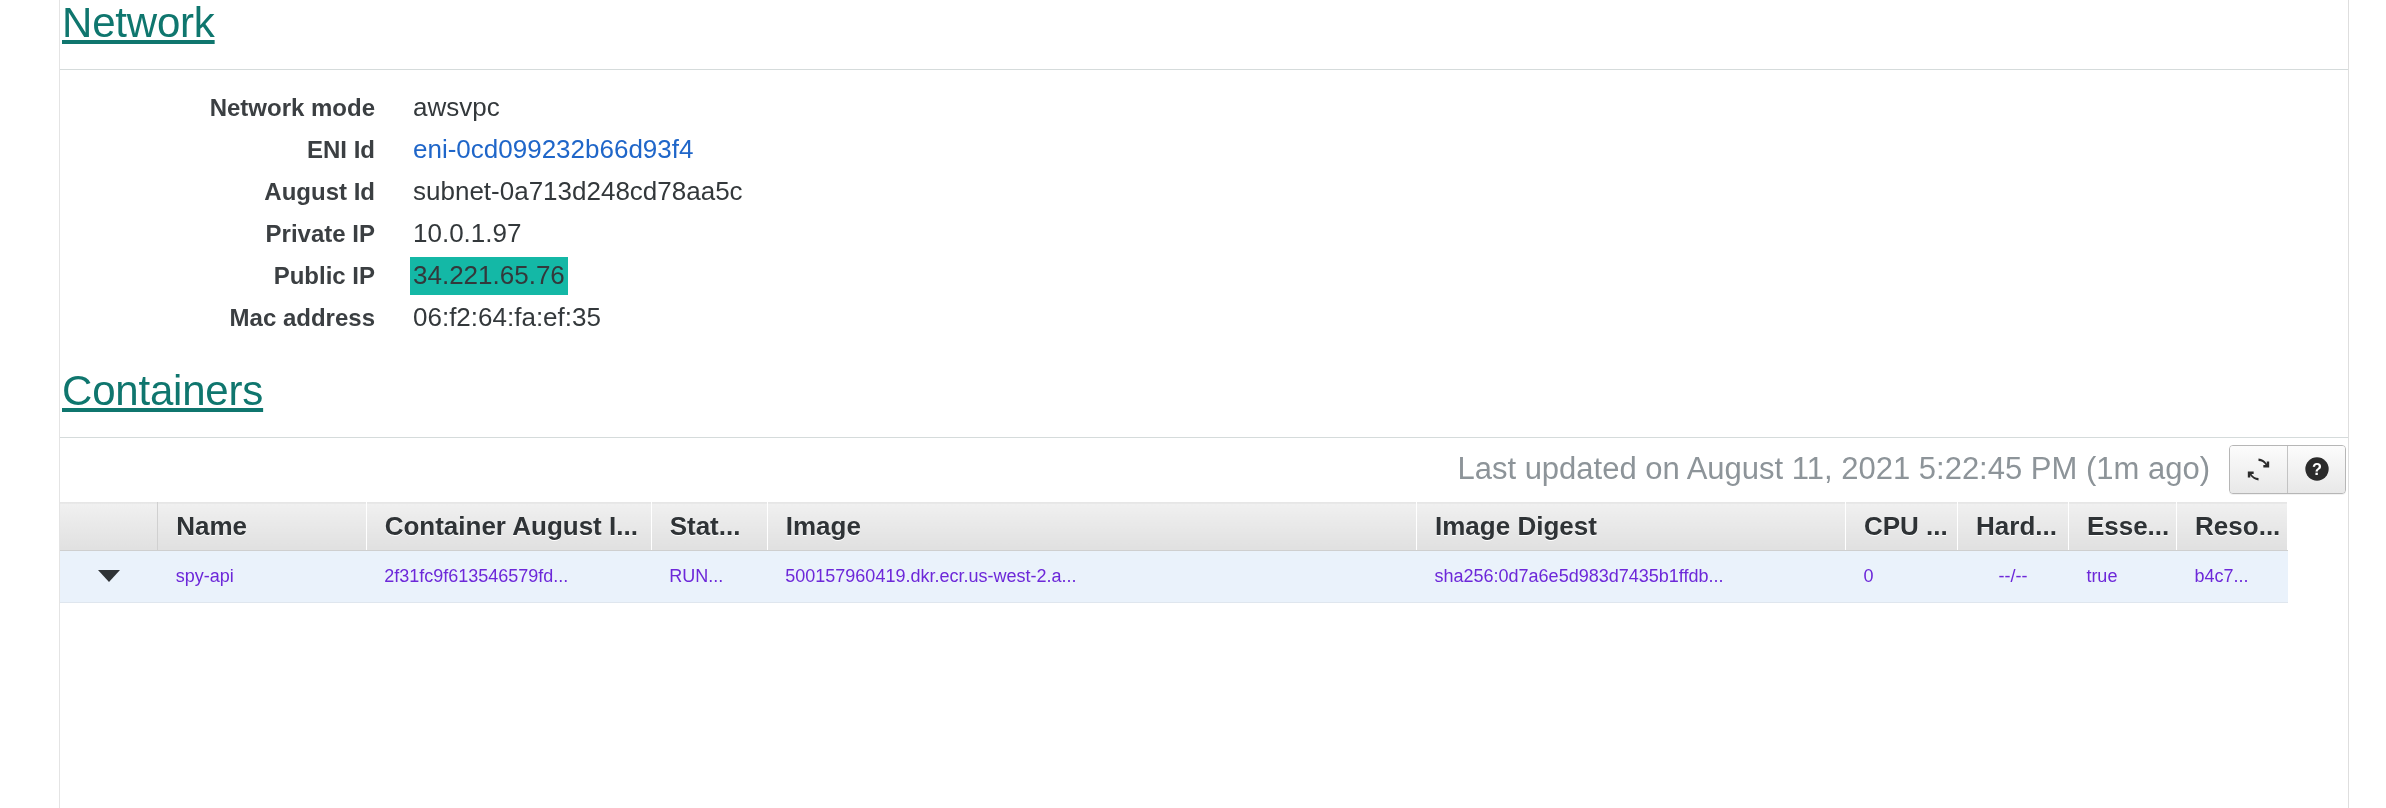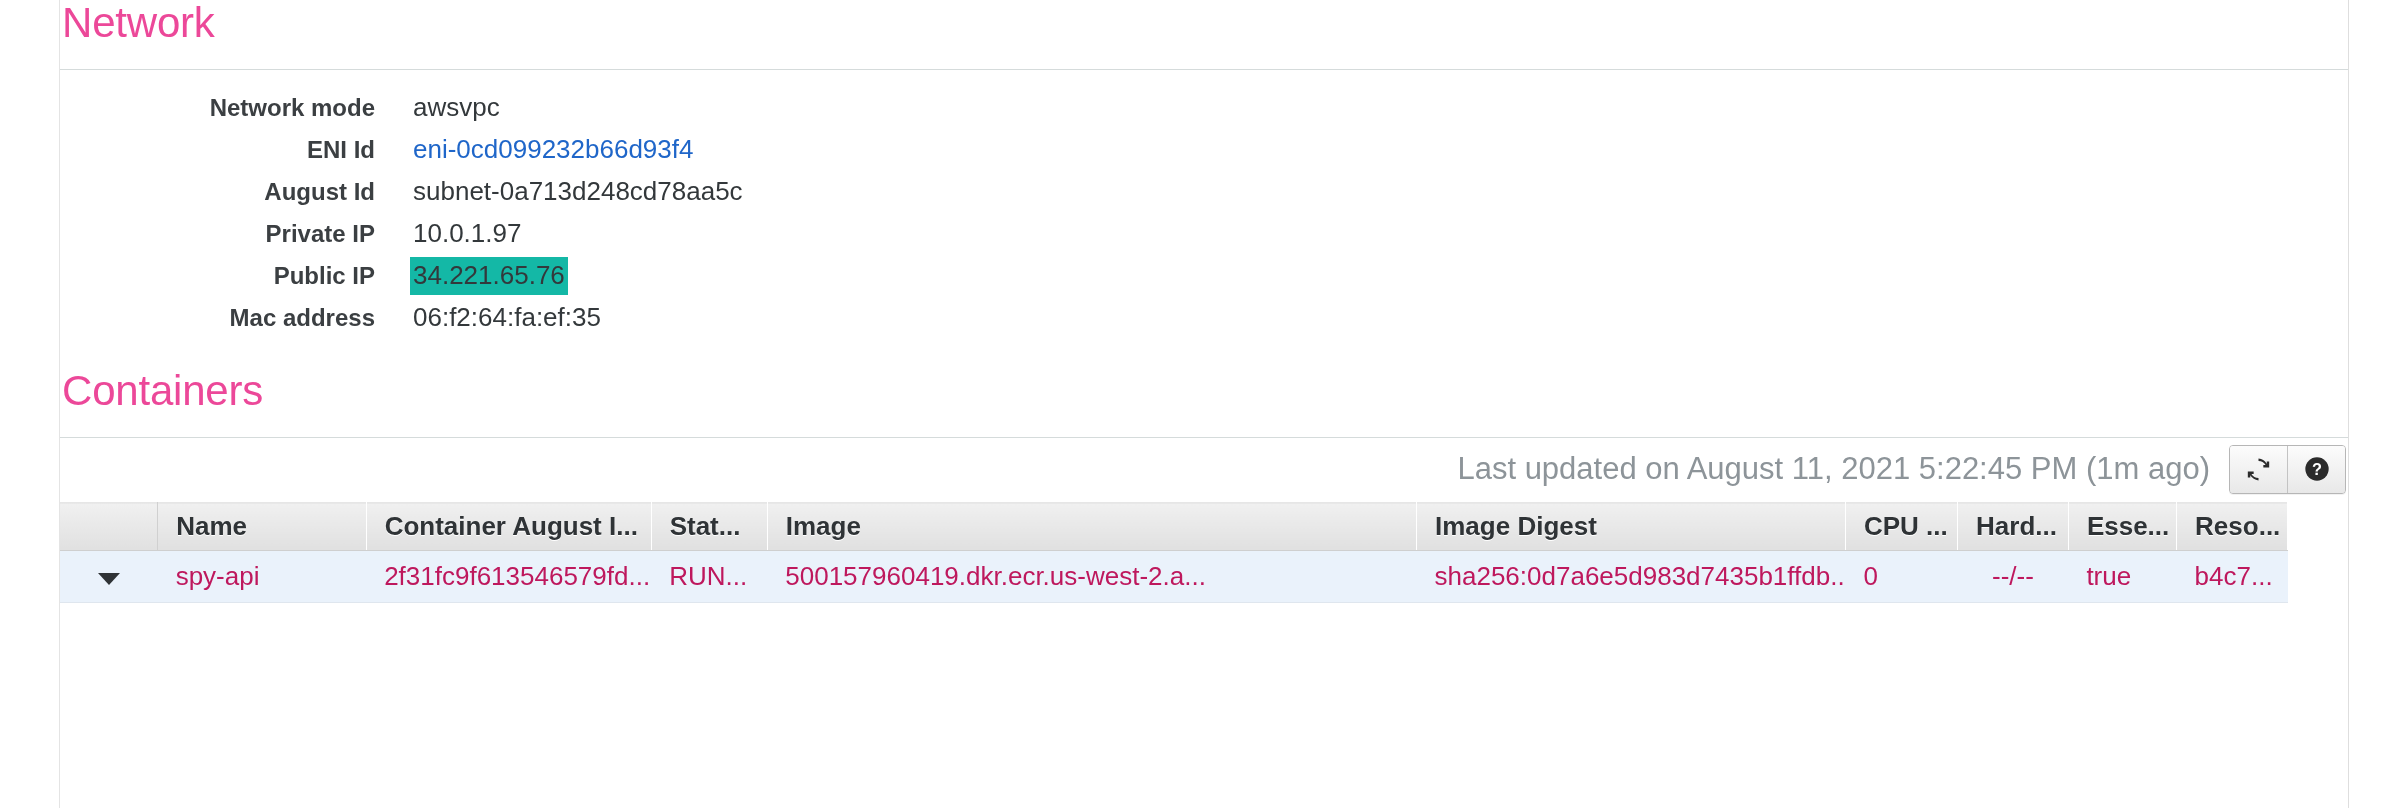--- a/index.html
+++ b/index.html
@@ -46,24 +46,25 @@
     left: 60px;
     top: 0;
     width: 2288px;
     height: 808px;
   }
 
   
   .section-title {
     font-size: 42px;
     font-weight: 400;
-    color: #ec4899;
+    color: #0f766e;
     letter-spacing: -0.2px;
     line-height: 1;
     padding-left: 2px;
+    text-decoration: underline;
   }
   .section-rule {
     height: 1px;
     background: #d5dbdb;
     margin-top: 0px;
   }
 
   
   .kv-list {
     margin-top: 22px;
@@ -162,22 +163,22 @@
     vertical-align: middle;
     text-shadow: 0 1px 0 #ffffff;
   }
   table.ctable thead th.th-expander {
     padding: 0;
     border-right: 1px solid #d0d0d0;
   }
   table.ctable tbody td {
     background: #eaf2fb;
     height: 52px;
-    font-size: 26px;
-    color: #be185d;
+    font-size: 18px;
+    color: #6d28d9;
     padding: 0 0 0 18px;
     white-space: nowrap;
     overflow: hidden;
     box-sizing: border-box;
     vertical-align: middle;
     border-bottom: 1px solid #dfe6ee;
   }
   table.ctable tbody td.td-expander {
     padding: 0;
     text-align: center;

